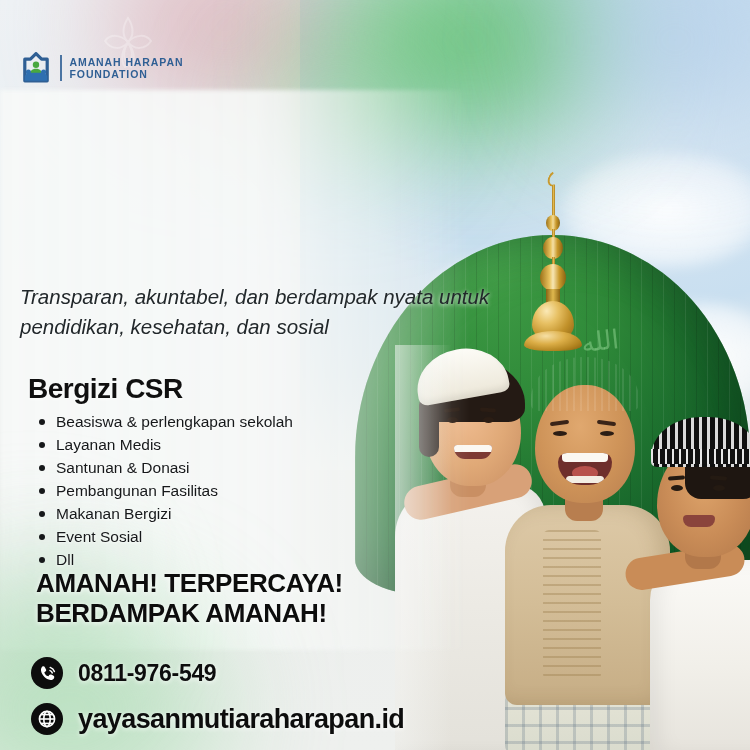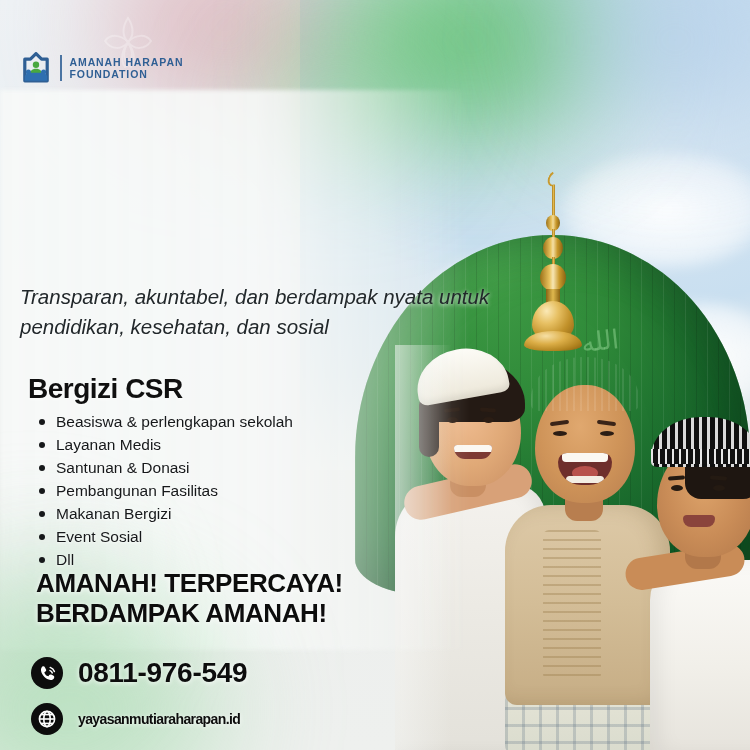--- a/index.html
+++ b/index.html
@@ -241,24 +241,24 @@
     color:#0d0d0d;font-size:26px;font-weight:bold;line-height:30px;letter-spacing:-.4px;
     text-shadow:0 1px 5px rgba(255,255,255,.9);
   }
   .tagline div{white-space:nowrap;}
 
   
   .contacts{position:absolute;left:30px;top:650px;}
   .contact-row{display:flex;align-items:center;gap:14px;height:46px;}
   .contact-icon{width:34px;height:34px;flex:none;}
   .contact-text{
-    color:#0d0d0d;font-size:28px;font-weight:bold;letter-spacing:-.3px;white-space:nowrap;
+    color:#0d0d0d;font-size:23px;font-weight:bold;letter-spacing:-.3px;white-space:nowrap;
     text-shadow:0 1px 5px rgba(255,255,255,.9);
   }
-  .contact-text.site{font-size:14px;letter-spacing:-.6px;}
+  .contact-text.site{font-size:27px;letter-spacing:-.6px;}
 </style>
 </head>
 <body>
 
 <div class="poster">
 
   <div class="bg-base"></div>
   <div class="bg-sky"></div>
   <div class="cloud c1"></div>
   <div class="cloud c2"></div>

